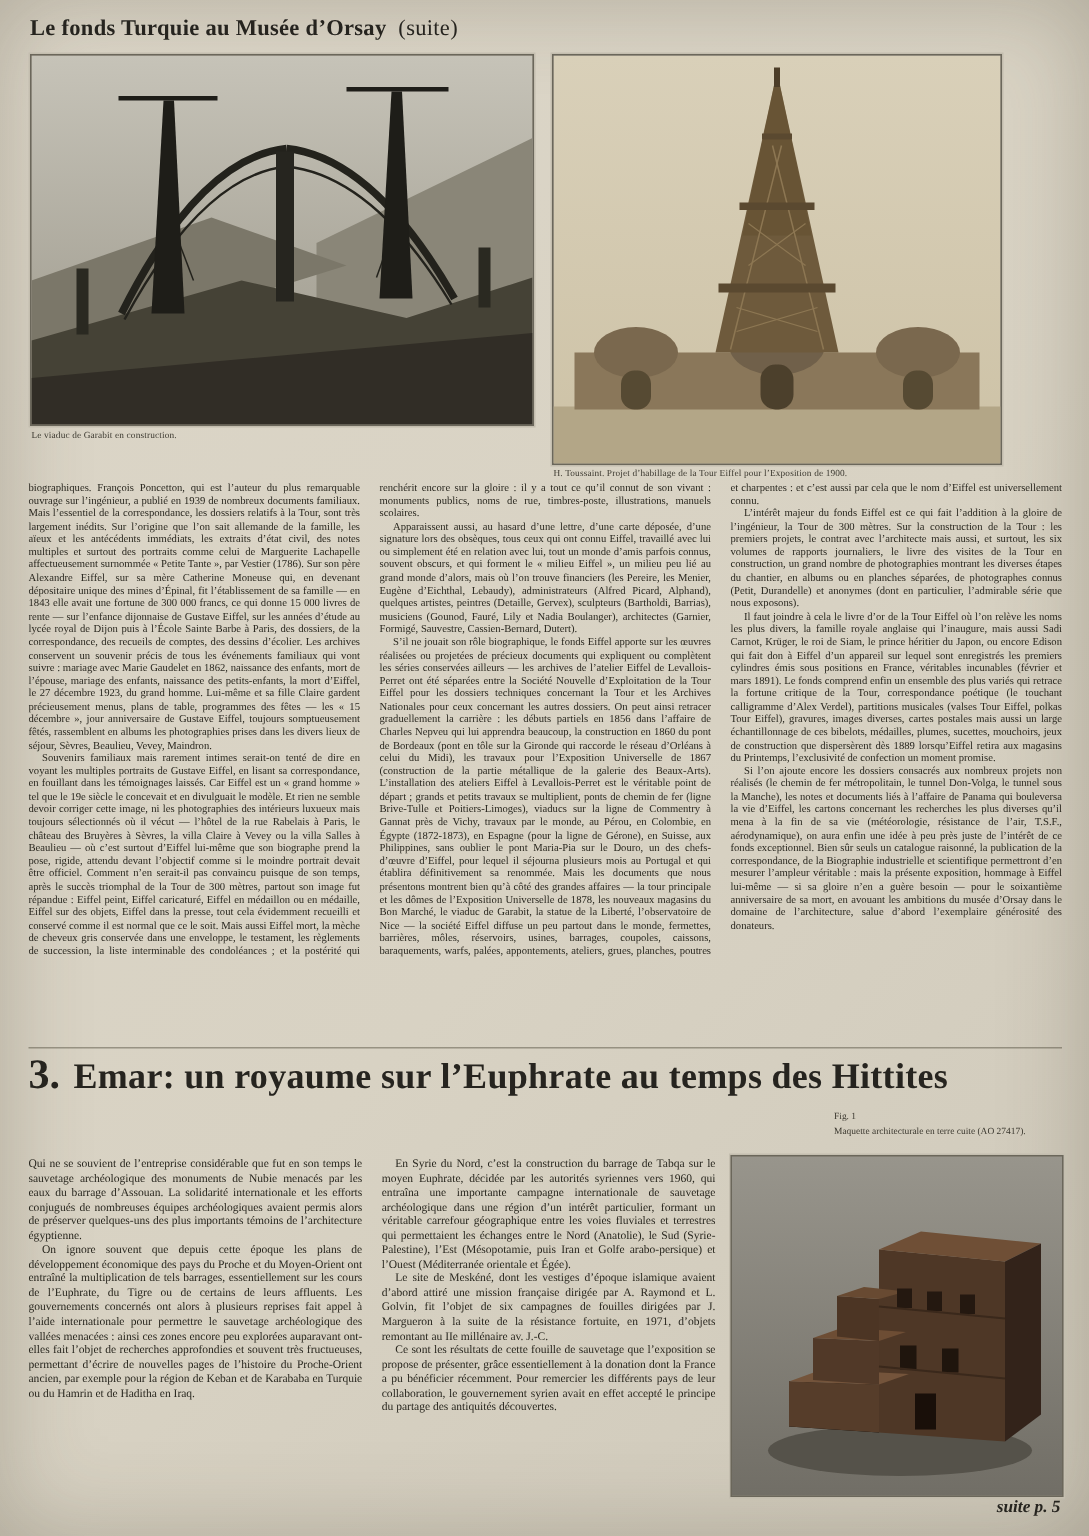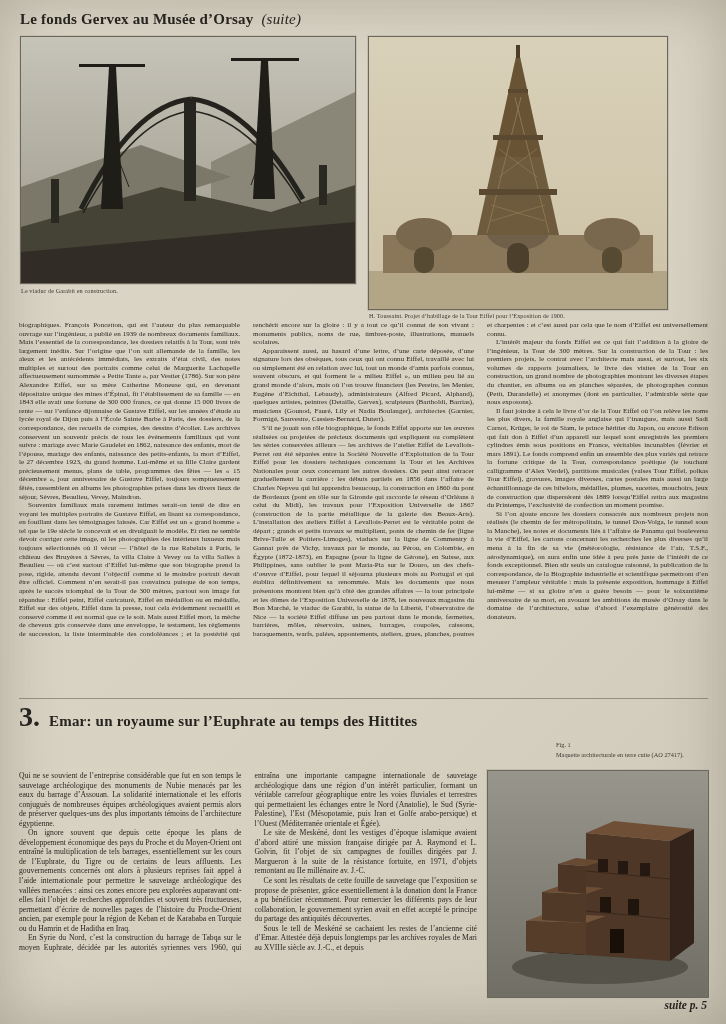--- a/index.html
+++ b/index.html
@@ -3,21 +3,21 @@
 <meta charset="utf-8">
 <style>
   html,body { margin:0; padding:0; background:#9a9488; }
   .page {
     position:relative; width:726px; height:1024px; margin:0 auto;
     background:linear-gradient(135deg,#dcd6c8 0%,#d8d2c3 55%,#cfc9ba 100%);
     box-shadow: inset 0 0 60px rgba(70,62,44,0.28);
     font-family:"Liberation Serif", serif; color:#26241f; overflow:hidden;
   }
   .masthead { position:absolute; left:20px; top:11px; font-size:15px; font-weight:bold; letter-spacing:0.2px; }
-  .masthead .suite { font-weight:normal; font-style:italic; margin-left:4px;text-align:right; }
+  .masthead .suite { font-weight:normal; margin-left:4px;text-align:right; }
 
   figure.photo { position:absolute; margin:0; padding:0; border:1px solid #44403575; background:#8d897c; box-shadow:0 0 0 1px #c4beaf; }
   figure.photo svg { display:block; }
   .ph-garabit  { left:20px;  top:36px; }
   .ph-toussaint{ left:368px; top:36px; }
   .ph-emar     { left:487px; top:770px; }
 
   .caption { position:absolute; font-size:6.2px; color:#3b382f; letter-spacing:0.1px; }
   .cap-garabit  { left:21px;  top:287px; width:332px; }
   .cap-toussaint{ left:369px; top:312px; width:300px; }
@@ -33,34 +33,34 @@
   .emar-text {
     left:19px; top:751px; width:458px; height:250px;
     column-count:2; column-gap:13px;
     font-size:7.7px; line-height:1.24;margin-top:20px;
   }
 
   .rule { position:absolute; left:19px; top:698px; width:689px; border-top:1px solid #56514280; }
 
   .emar-head { position:absolute; left:19px; top:701px; display:flex; align-items:baseline; gap:9px; }
   .emar-num   { font-size:28px; font-weight:bold; }
-  .emar-title { font-size:15px; font-weight:bold; letter-spacing:0.2px; }
+  .emar-title { font-size:24px; font-weight:bold; letter-spacing:0.2px; }
 
   .fig-caption { position:absolute; left:556px; top:741px; width:152px; font-size:6.3px; line-height:1.35; color:#3b382f; }
   .fig-caption .fig-label { margin-bottom:1px; }
 
   .continuation { position:absolute; right:19px; top:999px; font-size:11.5px; font-weight:bold; font-style:italic; }
 </style>
 </head>
 <body>
 
 <div class="page">
 
   <header class="masthead">
-    <span>Le fonds Gervex au Musée d’Orsay</span>
+    <span>Le fonds Turquie au Musée d’Orsay</span>
     <span class="suite">(suite)</span>
   </header>
 
   <figure class="photo ph-garabit">
     <svg width="334" height="246" viewBox="0 0 334 246" preserveAspectRatio="none" role="img">
       <defs>
         <linearGradient id="sky1" x1="0" y1="0" x2="0" y2="1">
           <stop offset="0" stop-color="#c6c3b8"></stop>
             <stop offset="1" stop-color="#9b978a"></stop>
         </linearGradient>
@@ -135,21 +135,20 @@
     <span class="emar-num">3.</span>
     <span class="emar-title">Emar: un royaume sur l’Euphrate au temps des Hittites</span>
   </header>
 
   <section class="article emar-text">
       <p>Qui ne se souvient de l’entreprise considérable que fut en son temps le sauvetage archéologique des monuments de Nubie menacés par les eaux du barrage d’Assouan. La solidarité internationale et les efforts conjugués de nombreuses équipes archéologiques avaient permis alors de préserver quelques-uns des plus importants témoins de l’architecture égyptienne.</p>
       <p>On ignore souvent que depuis cette époque les plans de développement économique des pays du Proche et du Moyen-Orient ont entraîné la multiplication de tels barrages, essentiellement sur les cours de l’Euphrate, du Tigre ou de certains de leurs affluents. Les gouvernements concernés ont alors à plusieurs reprises fait appel à l’aide internationale pour permettre le sauvetage archéologique des vallées menacées : ainsi ces zones encore peu explorées auparavant ont-elles fait l’objet de recherches approfondies et souvent très fructueuses, permettant d’écrire de nouvelles pages de l’histoire du Proche-Orient ancien, par exemple pour la région de Keban et de Karababa en Turquie ou du Hamrin et de Haditha en Iraq.</p>
       <p>En Syrie du Nord, c’est la construction du barrage de Tabqa sur le moyen Euphrate, décidée par les autorités syriennes vers 1960, qui entraîna une importante campagne internationale de sauvetage archéologique dans une région d’un intérêt particulier, formant un véritable carrefour géographique entre les voies fluviales et terrestres qui permettaient les échanges entre le Nord (Anatolie), le Sud (Syrie-Palestine), l’Est (Mésopotamie, puis Iran et Golfe arabo-persique) et l’Ouest (Méditerranée orientale et Égée).</p>
       <p>Le site de Meskéné, dont les vestiges d’époque islamique avaient d’abord attiré une mission française dirigée par A. Raymond et L. Golvin, fit l’objet de six campagnes de fouilles dirigées par J. Margueron à la suite de la résistance fortuite, en 1971, d’objets remontant au IIe millénaire av. J.-C.</p>
       <p>Ce sont les résultats de cette fouille de sauvetage que l’exposition se propose de présenter, grâce essentiellement à la donation dont la France a pu bénéficier récemment. Pour remercier les différents pays de leur collaboration, le gouvernement syrien avait en effet accepté le principe du partage des antiquités découvertes.</p>
-      <p>Sous le tell de Meskéné se cachaient les restes de l’ancienne cité d’Emar. Attestée déjà depuis longtemps par les archives royales de Mari au XVIIIe siècle av. J.-C., et depuis</p>
     </section>
 
   <div class="fig-caption">
     <div class="fig-label">Fig. 1</div>
     <div>Maquette architecturale en terre cuite (AO 27417).</div>
   </div>
 
   <figure class="photo ph-emar">
     <svg width="220" height="226" viewBox="0 0 220 226" preserveAspectRatio="none" role="img">
       <defs>

